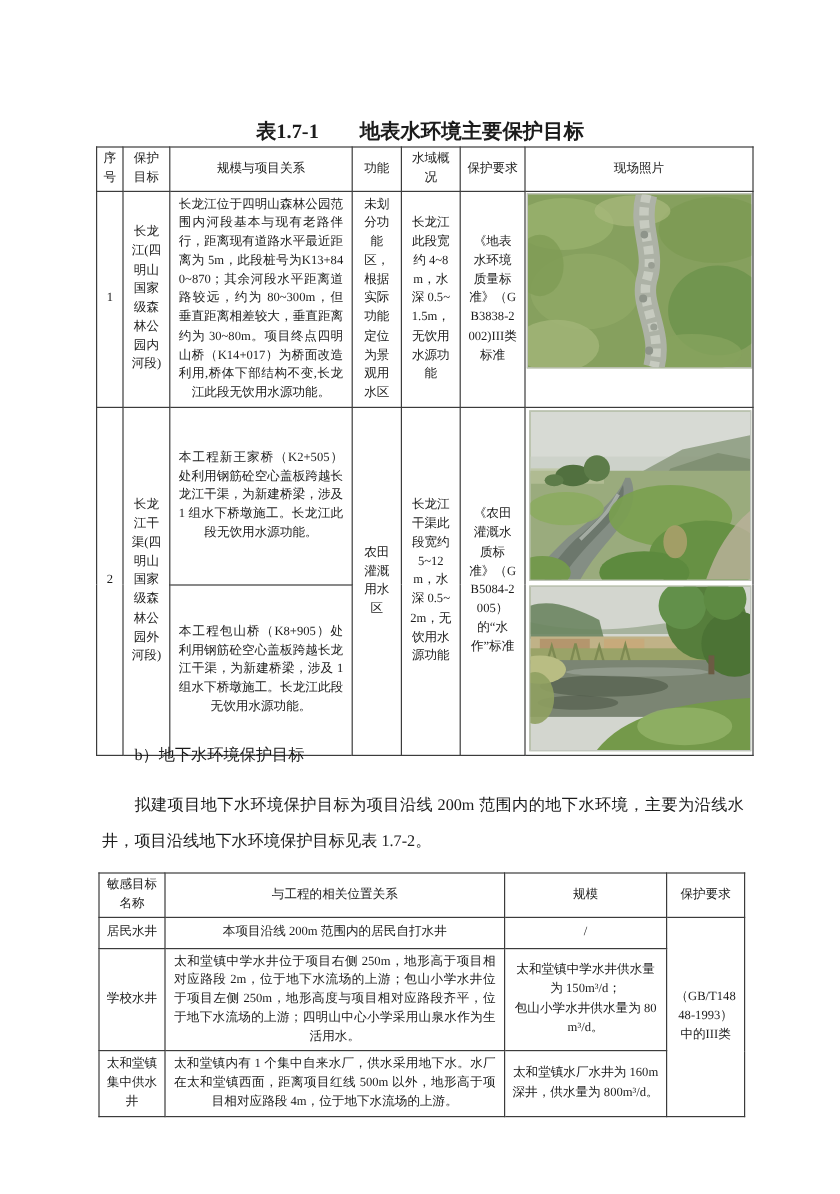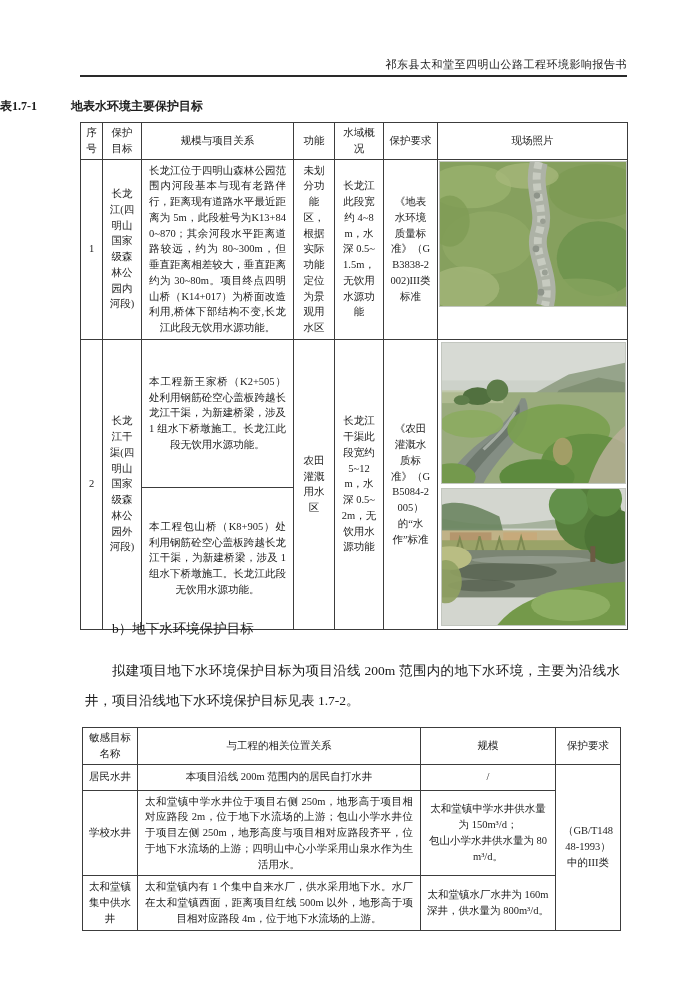--- a/index.html
+++ b/index.html
@@ -12,21 +12,21 @@
     color:#1b1b1b;
     overflow:hidden;
   }
   
   .doc-header{
     position:absolute;top:57px;left:80px;width:547px;
     text-align:right;font-size:11px;letter-spacing:.5px;
     padding-bottom:3px;border-bottom:2px solid #2a2a2a;
   }
   
-  .caption{position:absolute;left:0;width:700px;text-align:left;font-weight:bold;font-size:12px;}
+  .caption{position:absolute;left:0;width:700px;text-align:center;font-weight:bold;font-size:17px;}
   .caption-1{top:98px;}
   .caption-2{top:701px;}
   .caption .gap-wide{display:inline-block;width:34px;}
   .caption .gap-narrow{display:inline-block;width:12px;}
   
   table{border-collapse:collapse;table-layout:fixed;position:absolute;background:#fff;}
   td{
     border:1px solid #3c3c3c;
     font-size:10.5px;line-height:1.5;
     text-align:center;vertical-align:middle;
@@ -51,21 +51,20 @@
   .section-b .b-head{line-height:30px;text-indent:2em;}
   .section-b p{margin:12px 0 0 0;line-height:30px;text-indent:2em;text-align:justify;}
   
   .page-num{position:absolute;top:927px;left:0;width:700px;text-align:center;font-size:11px;color:#333;}
 </style>
 </head>
 <body>
 
 <div class="page">
 
-  <div class="doc-header">祁东县太和堂至四明山公路工程环境影响报告书</div>
 
   <div class="caption caption-1">
     <span>表1.7-1</span><span class="gap-wide"></span><span>地表水环境主要保护目标</span>
   </div>
 
   <table class="t1">
     <colgroup>
       <col style="width:22px">
         <col style="width:39px">
         <col style="width:152px">

